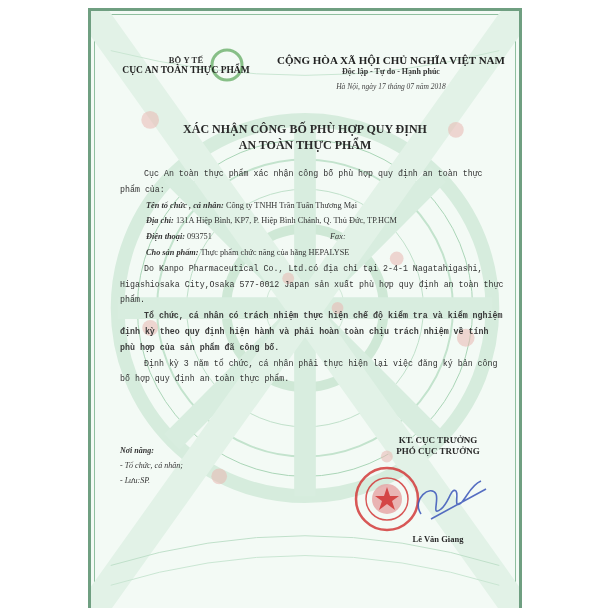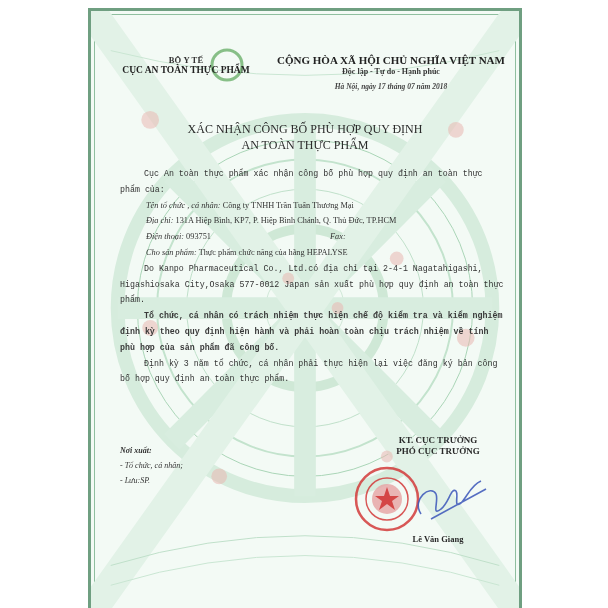--- a/index.html
+++ b/index.html
@@ -20,27 +20,27 @@
     pointer-events:none;
   }
   .content { position:absolute; left:0; top:0; width:100%; height:100%; color:#2a2a2a; }
   .hdr-left { position:absolute; left:10px; top:44px; width:170px; text-align:center; }
   .hdr-left .ministry { font-size:8.5px; font-weight:bold; color:#333; letter-spacing:0.2px; }
   .hdr-left .agency { font-size:9.5px; font-weight:bold; color:#222; margin-top:0px; }
   .hdr-left .docno { font-size:7.5px; color:#444; margin-top:2px; }
   .hdr-right { position:absolute; left:170px; top:43px; width:260px; text-align:center; }
   .hdr-right .republic { font-size:11px; font-weight:bold; color:#222; }
   .hdr-right .motto { font-size:8px; font-weight:bold; color:#333; margin-top:1px; }
-  .hdr-right .date { font-size:7.5px; font-style:italic; color:#444; margin-top:6px;font-weight:bold; }
-  .title { position:absolute; left:0; width:100%; top:110px; text-align:center; font-weight:normal; font-size:12px; color:#2a2a2a; line-height:16px; }
+  .hdr-right .date { font-size:7.5px; font-style:italic; color:#444; margin-top:6px; }
+  .title { position:absolute; left:0; width:100%; top:110px; text-align:center; font-weight:bold; font-size:12px; color:#2a2a2a; line-height:16px; }
   .body-text { position:absolute; left:29px; width:385px; top:155px; font-size:8.3px; line-height:15.8px; color:#333; }
   .body-text p { margin:0; }
   .indent { text-indent:24px;font-family:Liberation Mono, monospace; }
   .field { padding-left:26px; }
-  .field .lbl { font-style:italic; }
+  .field .lbl { font-style:italic;font-weight:bold; }
   .fax { position:absolute; left:210px; font-style:italic;text-align:center; }
   .bold-ish { font-weight:bold; color:#3a3a3a; }
   .recipients { position:absolute; left:29px; top:432px; font-size:8px; font-style:italic; line-height:15px; color:#333; }
   .recipients .head { font-weight:bold; }
   .sign { position:absolute; left:262px; top:424px; width:170px; text-align:center; }
   .sign .t1, .sign .t2 { font-size:9px; font-weight:bold; color:#2a2a2a; line-height:11px; }
   .sign .name { position:absolute; left:0; width:100%; top:99px; font-size:8.5px; font-weight:bold; color:#2a2a2a; }
   .seal { position:absolute; left:263px; top:455px; width:66px; height:66px; }
   .signature { position:absolute; left:310px; top:458px; width:90px; height:60px; }
   .small-seal { position:absolute; left:118px; top:36px; width:36px; height:36px; }
@@ -104,21 +104,21 @@
       <p class="field"><span class="lbl">Tên tổ chức , cá nhân:</span><span> Công ty TNHH Trần Tuấn Thương Mại</span></p>
       <p class="field"><span class="lbl">Địa chỉ:</span><span> 131A Hiệp Bình, KP7, P. Hiệp Bình Chánh, Q. Thủ Đức, TP.HCM</span></p>
       <p class="field" style="position:relative"><span class="lbl">Điện thoại:</span><span> 093751</span><span class="fax">Fax:</span></p>
       <p class="field"><span class="lbl">Cho sản phẩm:</span><span> Thực phẩm chức năng của hãng HEPALYSE</span></p>
       <p class="indent">Do Kanpo Pharmaceutical Co., Ltd.có địa chỉ tại 2-4-1 Nagatahigashi, Higashiosaka City,Osaka 577-0012 Japan sản xuất phù hợp quy định an toàn thực phẩm.</p>
       <p class="indent bold-ish">Tổ chức, cá nhân có trách nhiệm thực hiện chế độ kiểm tra và kiểm nghiệm định kỳ theo quy định hiện hành và phải hoàn toàn chịu trách nhiệm về tính phù hợp của sản phẩm đã công bố.</p>
       <p class="indent">Định kỳ 3 năm tổ chức, cá nhân phải thực hiện lại việc đăng ký bản công bố hợp quy định an toàn thực phẩm.</p>
     </div>
 
     <div class="recipients">
-      <div class="head">Nơi xuất:</div>
+      <div class="head">Nơi năng:</div>
       <div>- Tổ chức, cá nhân;</div>
       <div>- Lưu:SP.</div>
     </div>
 
     <svg class="seal" viewBox="0 0 66 66">
       <circle cx="33" cy="33" r="31" fill="none" stroke="#d23a3a" stroke-width="2.5" opacity="0.85"></circle>
       <circle cx="33" cy="33" r="21" fill="none" stroke="#d23a3a" stroke-width="1.5" opacity="0.85"></circle>
       <circle cx="33" cy="33" r="15" fill="#e6a3a3" opacity="0.8"></circle>
       <polygon points="33,21 36,30 45,30 38,35 41,44 33,38 25,44 28,35 21,30 30,30" fill="#d23a3a" opacity="0.9"></polygon>
     </svg>

